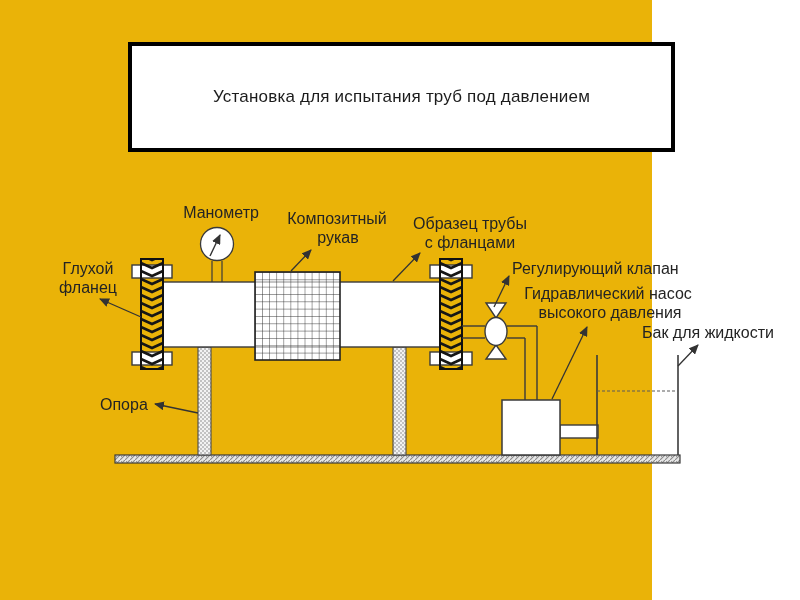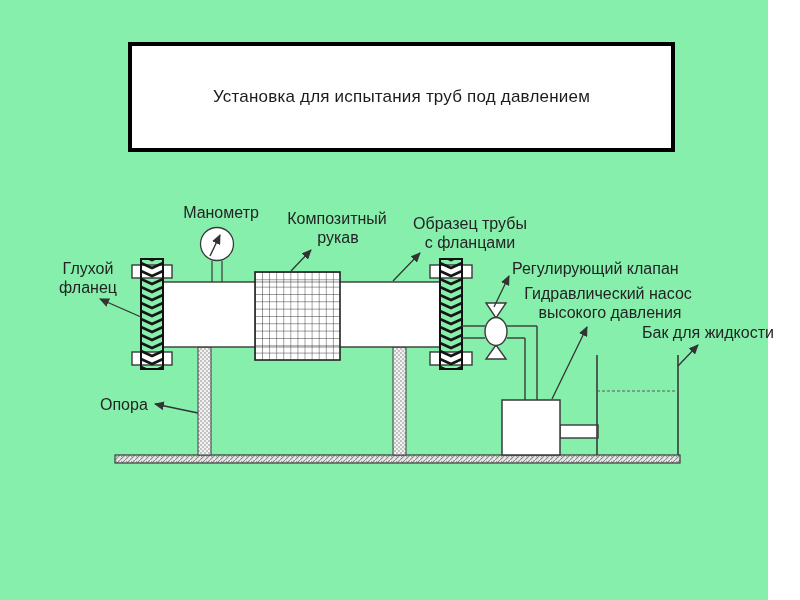--- a/index.html
+++ b/index.html
@@ -6,23 +6,23 @@
     margin: 0;
     padding: 0;
     width: 800px;
     height: 600px;
     background: #ffffff;
     overflow: hidden;
     font-family: "Liberation Sans", sans-serif;
   }
   .canvas {
     position: relative;
-    width: 768px;
+    width: 652px;
     height: 600px;
-    background: #86efac;
+    background: #eab308;
   }
   .title-box {
     position: absolute;
     left: 128px;
     top: 42px;
     width: 547px;
     height: 110px;
     box-sizing: border-box;
     border: 4px solid #000000;
     background: #ffffff;

